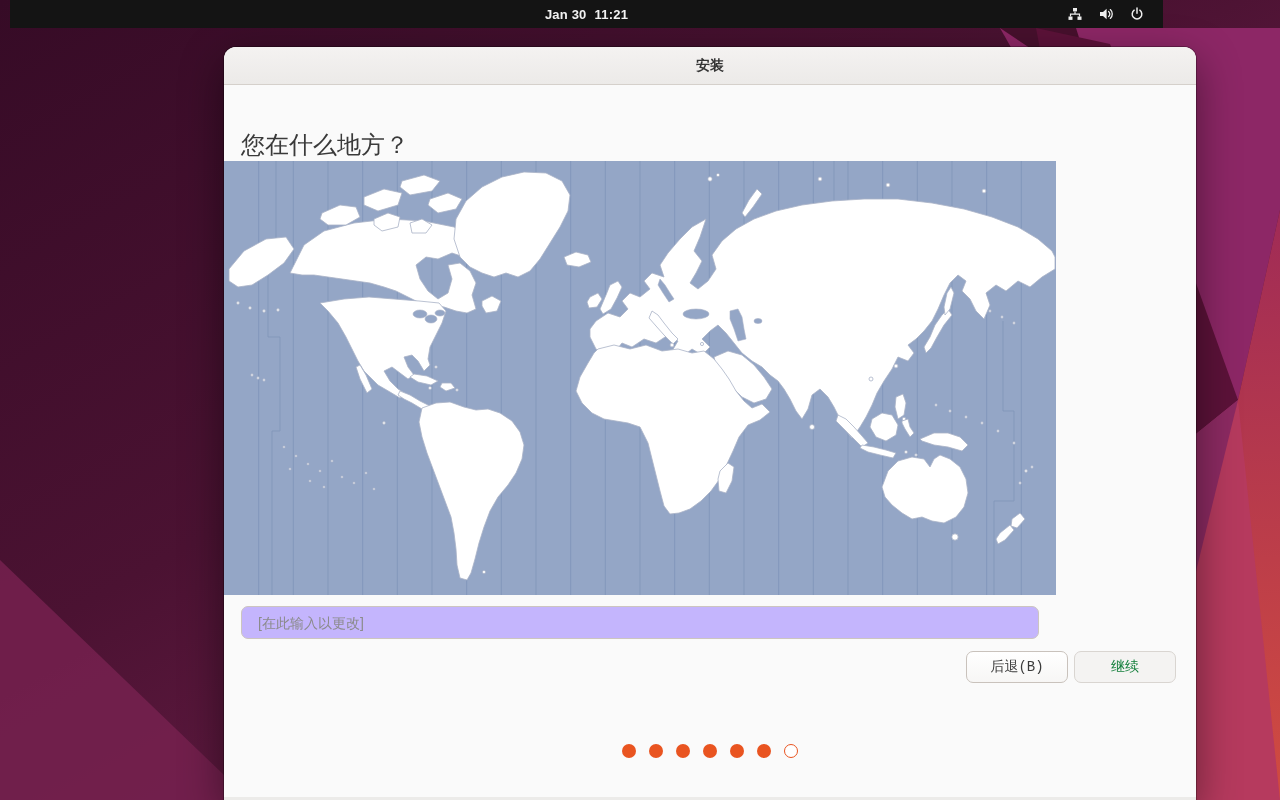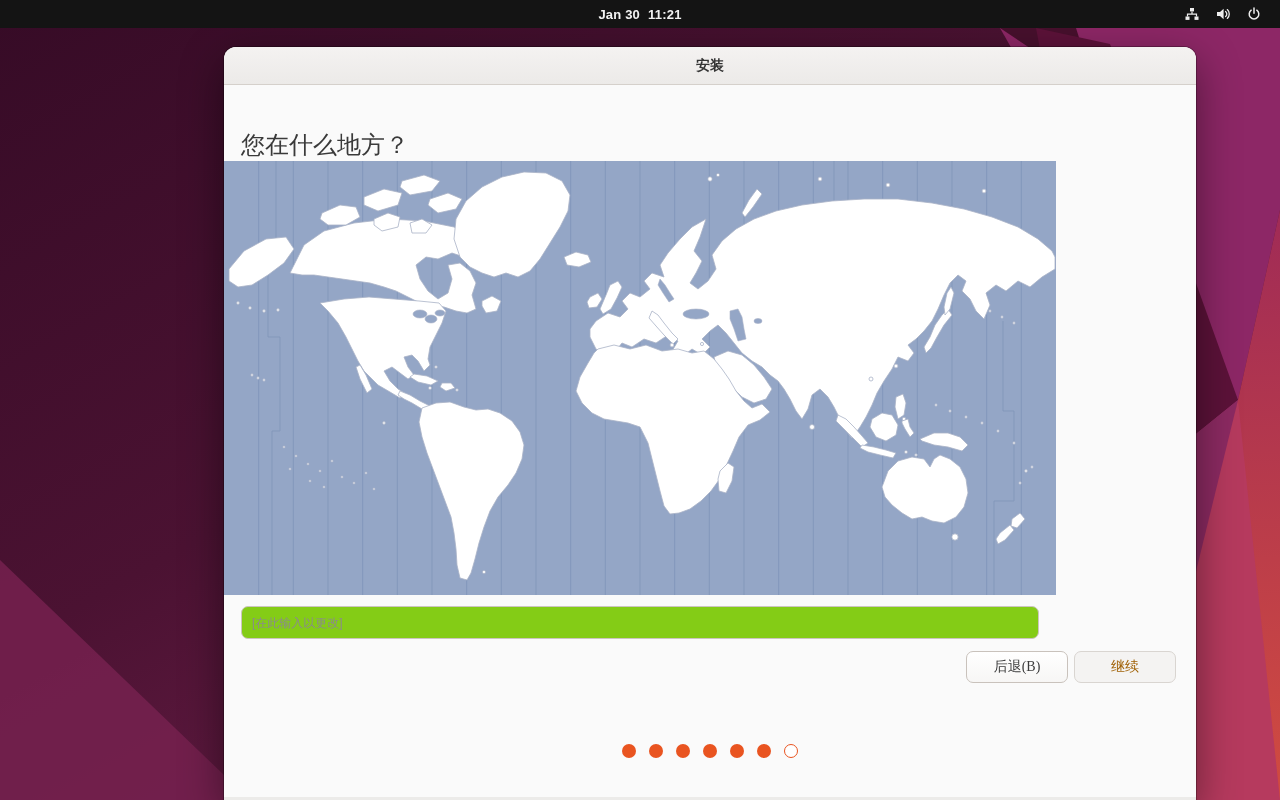--- a/index.html
+++ b/index.html
@@ -5,47 +5,47 @@
   :root{ --accent:#e95420; }
   *{margin:0;padding:0;box-sizing:border-box;}
   html,body{width:1280px;height:800px;overflow:hidden;}
   body{font-family:"Liberation Sans","DejaVu Sans",sans-serif;position:relative;background:#3c0d2a;}
 
   
   .wallpaper{position:absolute;inset:0;z-index:0;}
   .wallpaper svg{display:block;width:1280px;height:800px;}
 
   
-  .topbar{position:absolute;left:0;top:0;width:1280px;height:28px;background:#141414;z-index:30;
+  .topbar{position:absolute;left:10px;top:0;width:1153px;height:28px;background:#141414;z-index:30;
           display:flex;align-items:center;justify-content:center;}
   .clock{color:#f2f2f2;font-size:13px;font-weight:700;letter-spacing:.2px;display:flex;gap:8px;}
   .status{position:absolute;right:10px;top:0;height:28px;display:flex;align-items:center;gap:15px;padding:0 8px;border-radius:14px;}
   .status svg{display:block;}
 
   
   .window{position:absolute;left:224px;top:47px;width:972px;height:753px;background:#fafafa;
           border-radius:12px 12px 0 0;z-index:10;
           box-shadow:0 0 0 1px rgba(0,0,0,.28),0 14px 44px rgba(0,0,0,.45);display:flex;flex-direction:column;}
   .titlebar{height:38px;flex:0 0 38px;background:linear-gradient(#f4f2f1,#eceae8);
             border-bottom:1px solid #d5d0cb;border-radius:12px 12px 0 0;
             display:flex;align-items:center;justify-content:center;}
   .titlebar .title{font-size:14px;font-weight:700;color:#353535;}
   .heading-area{height:76px;flex:0 0 76px;display:flex;align-items:flex-end;padding:0 17px;}
   .heading{font-size:24px;font-weight:400;color:#3a3a3a;}
   .map-area{height:434px;flex:0 0 434px;overflow:hidden;cursor:pointer;}
   .map-area svg{display:block;width:832px;height:434px;}
   .form-area{flex:1;padding:11px 17px 0 17px;display:flex;flex-direction:column;}
-  .tz-input{width:798px;height:33px;border:1px solid #ccc5c0;border-radius:7px;background:#84cc16;
-            padding:0 10px;font-size:12px;color:#333;outline:none;font-family:inherit;}
+  .tz-input{width:798px;height:33px;border:1px solid #ccc5c0;border-radius:7px;background:#c4b5fd;
+            padding:0 16px;font-size:14px;color:#333;outline:none;font-family:inherit;}
   .tz-input::placeholder{color:#8b8b8b;opacity:1;}
   .btn-row{display:flex;justify-content:flex-end;gap:6px;margin:12px 3px 0 0;}
-  .btn{min-width:102px;height:32px;border-radius:7px;font-size:14px;font-family:Liberation Serif, serif;
+  .btn{min-width:102px;height:32px;border-radius:7px;font-size:14px;font-family:Liberation Mono, monospace;
        display:flex;align-items:center;justify-content:center;padding:0 18px;}
   .btn-back{background:linear-gradient(#ffffff,#f7f6f5);border:1px solid #c9c2bc;color:#3c3c3c;cursor:pointer;}
-  .btn-continue{background:#f4f3f2;border:1px solid #d9d5d1;color:#a16207;}
+  .btn-continue{background:#f4f3f2;border:1px solid #d9d5d1;color:#15803d;}
   .dots{margin-top:61px;display:flex;justify-content:center;gap:13px;}
   .dot{width:14px;height:14px;border-radius:50%;background:var(--accent);}
   .dot.empty{background:#fff;border:1.5px solid var(--accent);}
   .bottom-strip{position:absolute;left:0;bottom:0;width:100%;height:3px;background:#ecebe9;}
 </style>
 </head>
 <body>
 
 <div class="wallpaper">
   <svg viewBox="0 0 1280 800" preserveAspectRatio="none">

